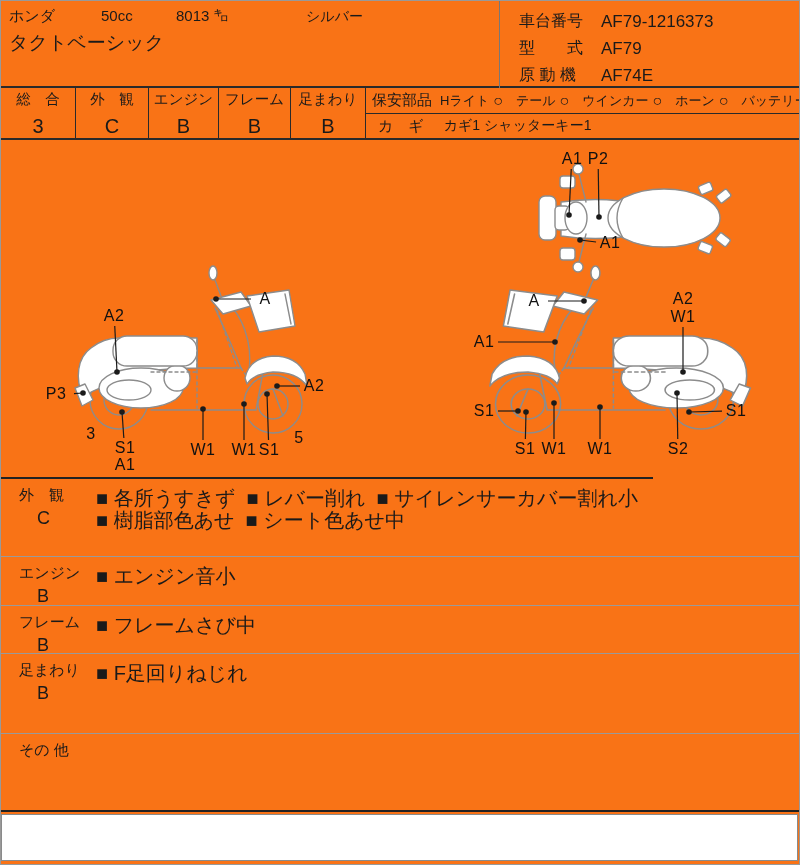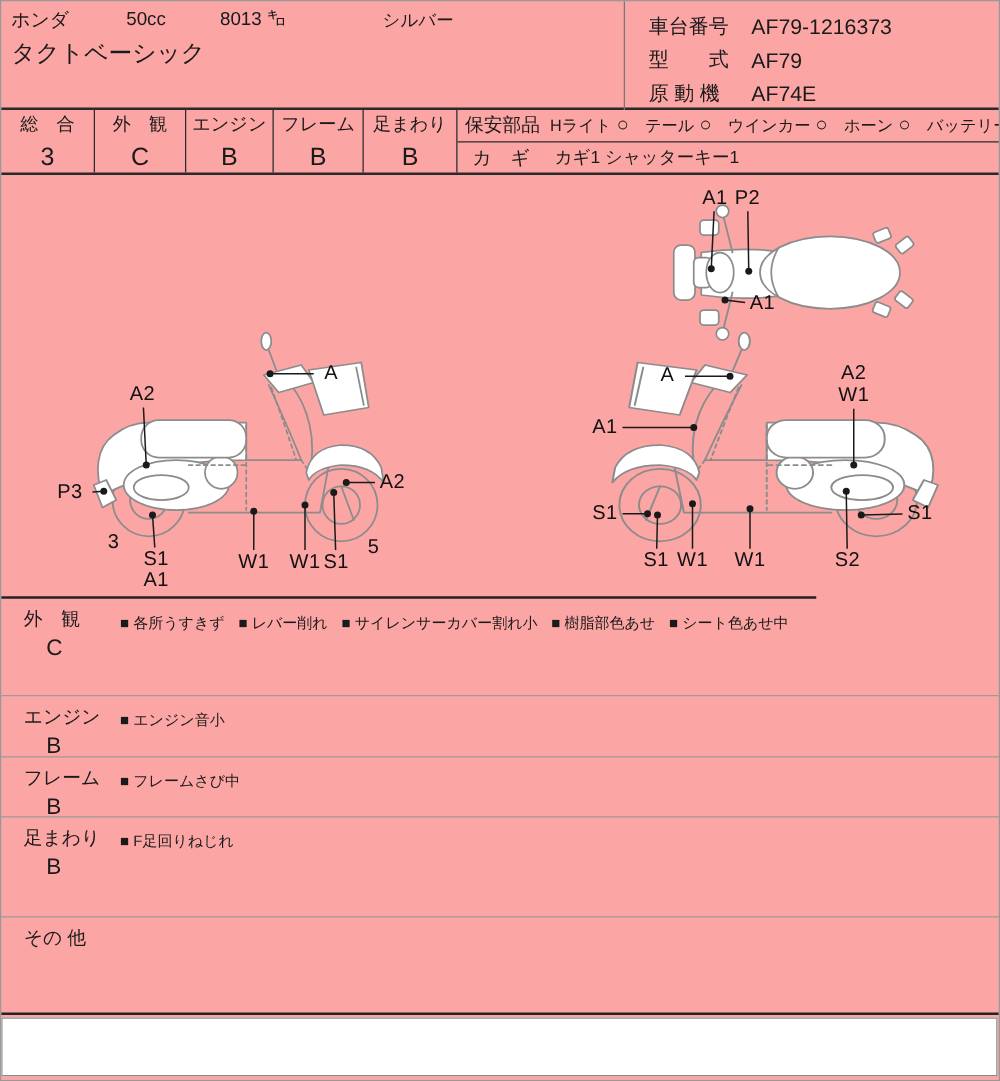--- a/index.html
+++ b/index.html
@@ -1,18 +1,18 @@
 <!DOCTYPE html>
 <html><head>
 <meta charset="utf-8">
 <style>
   html,body{margin:0;padding:0;background:#e8e8e8;}
   .sheet{
     position:relative;width:798px;height:863px;margin:0 auto;
-    background:#fca5a5;border:1px solid #999;
+    background:#f97316;border:1px solid #999;
     font-family:"Liberation Sans","DejaVu Sans",sans-serif;
     color:#1a1a1a;overflow:hidden;box-sizing:content-box;
   }
   
   .header{position:absolute;top:0;left:0;width:798px;height:87px;border-bottom:2px solid #2a2a2a;box-sizing:border-box;}
   .h-divider{position:absolute;top:0;left:498px;width:0;height:87px;border-left:1px solid #777;}
   .h-maker{position:absolute;left:8px;top:6px;font-size:15px;}
   .h-disp{position:absolute;left:100px;top:6px;font-size:15px;}
   .h-mileage{position:absolute;left:175px;top:6px;font-size:15px;}
   .h-color{position:absolute;left:305px;top:7px;font-size:14px;}
@@ -42,21 +42,21 @@
   .art{stroke:#8c8c8c;fill:none;stroke-width:1.4;stroke-linejoin:round;stroke-linecap:round;}
   .artf{stroke:#8c8c8c;fill:#fff;stroke-width:1.4;stroke-linejoin:round;}
   .dash{stroke-dasharray:3,3;}
   .leader{stroke:#1a1a1a;stroke-width:1.2;}
   
   .remarks{position:absolute;top:478px;left:0;width:798px;}
   .rrow{position:relative;border-bottom:1px solid #9a9a9a;box-sizing:border-box;}
   .rrow:last-child{border-bottom:none;}
   .rlab{position:absolute;left:18px;top:7px;font-size:15px;white-space:nowrap;}
   .rgrade{position:absolute;left:36px;top:29px;font-size:18px;}
-  .ritems{position:absolute;left:95px;top:8px;right:8px;font-size:12px;line-height:22px;}
+  .ritems{position:absolute;left:95px;top:8px;right:8px;font-size:20px;line-height:22px;}
   .ritem{margin-right:11px;white-space:nowrap;}
   .thick-line{position:absolute;top:809px;left:0;width:798px;height:0;border-top:2.5px solid #222;}
   .bottom-box{position:absolute;top:813px;left:0px;width:797px;height:47px;border:1px solid #8a8a8a;box-sizing:border-box;background:#fff;}
 </style>
 </head>
 <body>
 
 <div class="sheet">
 
   <div class="header">

